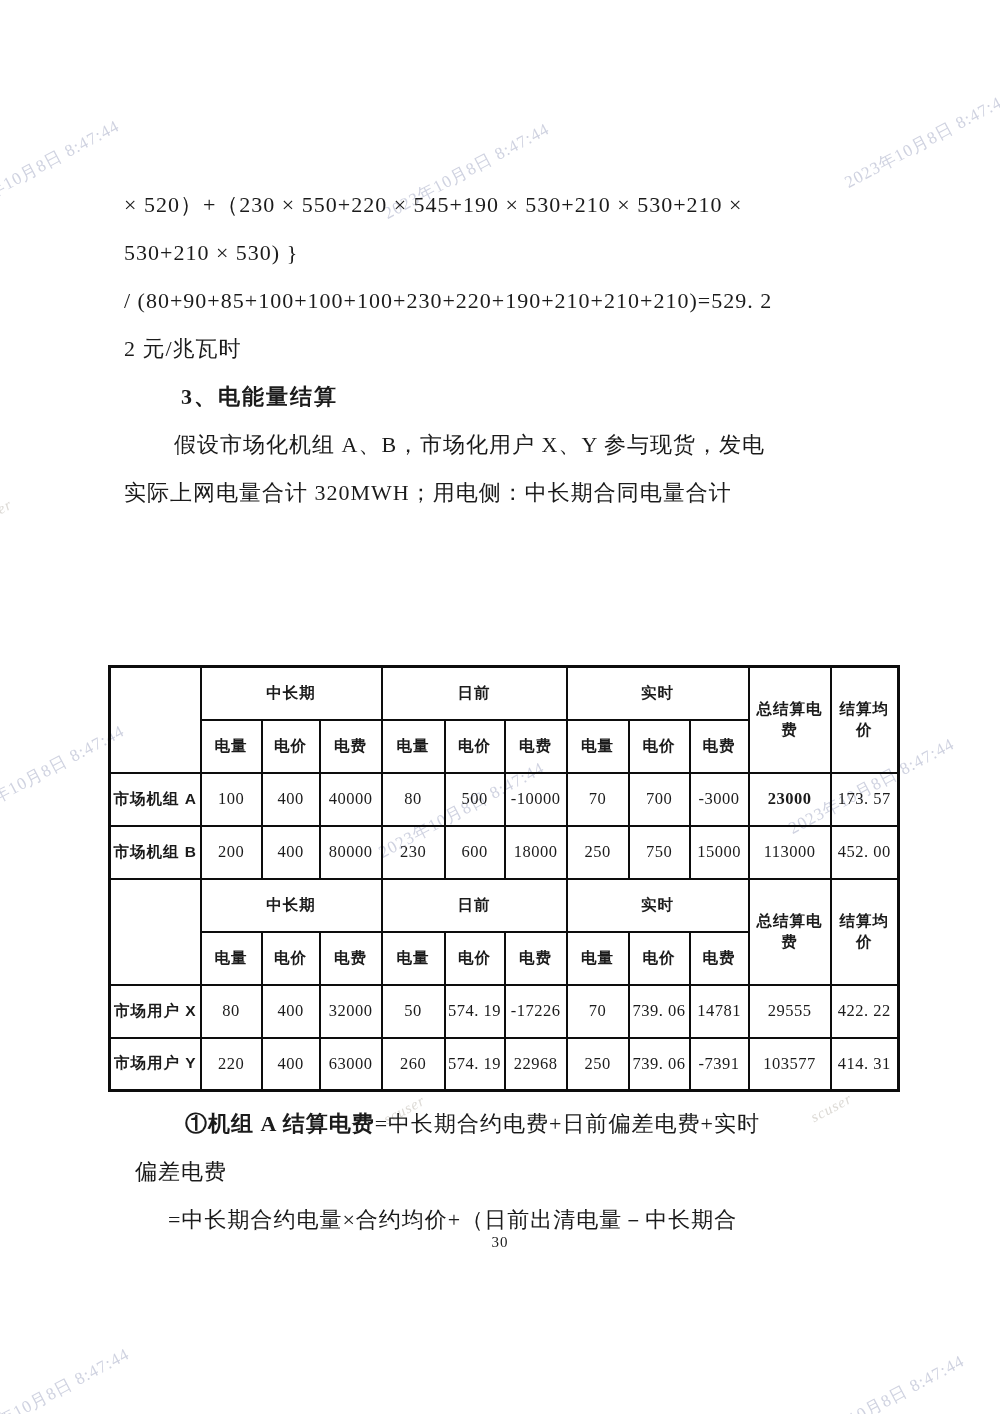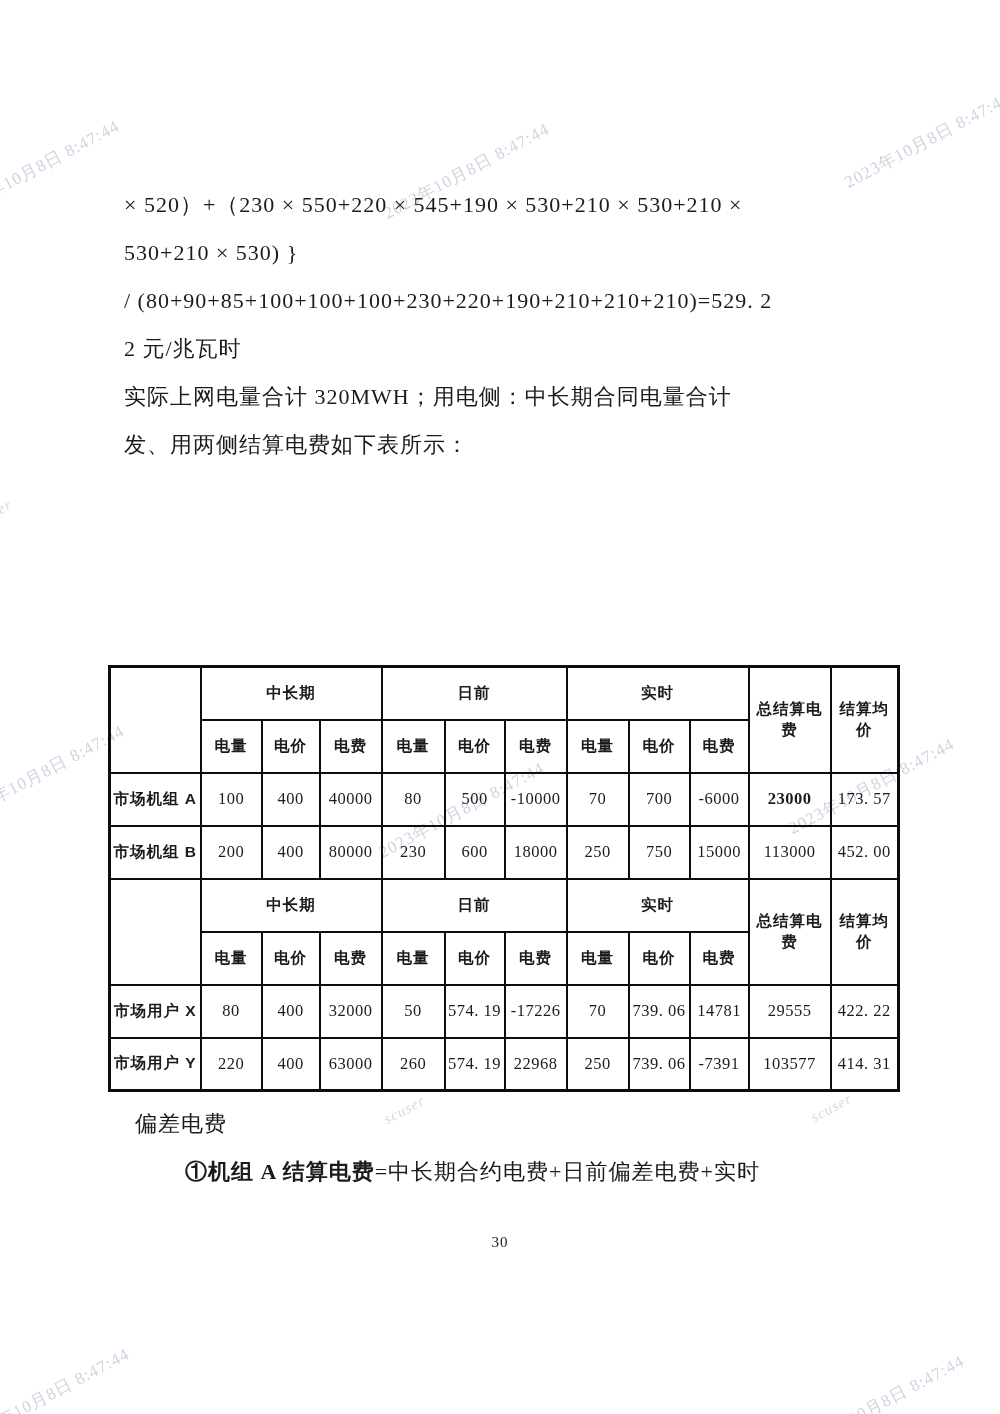--- a/index.html
+++ b/index.html
@@ -51,22 +51,23 @@
 
   <div class="wm-user" style="left:-28px;top:516px;">scuser</div>
   <div class="wm-user" style="left:385px;top:1112px;">scuser</div>
   <div class="wm-user" style="left:812px;top:1110px;">scuser</div>
 
   <div class="textcol">
     <div class="line">× 520）+（230 × 550+220 × 545+190 × 530+210 × 530+210 ×</div>
     <div class="line">530+210 × 530) }</div>
     <div class="line">/ (80+90+85+100+100+100+230+220+190+210+210+210)=529. 2</div>
     <div class="line">2 元/兆瓦时</div>
+    <div class="line heading">3、电能量结算</div>
+    <div class="line indent">假设市场化机组 A、B，市场化用户 X、Y 参与现货，发电</div>
     <div class="line">实际上网电量合计 320MWH；用电侧：中长期合同电量合计</div>
-    <div class="line">发、用两侧结算电费如下表所示：</div>
   </div>
 
   <div class="tblwrap">
     <table class="tbl">
       <colgroup>
         <col style="width:91px">
           <col style="width:61px">
           <col style="width:58px">
           <col style="width:62px">
         <col style="width:63px">
@@ -102,21 +103,21 @@
       <tr>
         <td class="rl">市场机组 A</td>
         <td class="dv">100</td>
         <td class="dv">400</td>
         <td class="dv">40000</td>
         <td class="dv">80</td>
         <td class="dv">500</td>
         <td class="dv">-10000</td>
         <td class="dv">70</td>
         <td class="dv">700</td>
-        <td class="dv">-6000</td>
+        <td class="dv">-3000</td>
         <td class="dv bold">23000</td>
         <td class="dv">173. 57</td>
       </tr>
       <tr>
         <td class="rl">市场机组 B</td>
         <td class="dv">200</td>
         <td class="dv">400</td>
         <td class="dv">80000</td>
         <td class="dv">230</td>
         <td class="dv">600</td>
@@ -173,19 +174,20 @@
         <td class="dv">739. 06</td>
         <td class="dv">-7391</td>
         <td class="dv">103577</td>
         <td class="dv">414. 31</td>
       </tr>
     </tbody>
       </table>
   </div>
 
   <div class="notes">
+    <div class="line indent"><span class="b-cjk">①机组 A 结算电费</span><span>=中长期合约电费+日前偏差电费+实时</span></div>
     <div class="line">偏差电费</div>
-    <div class="line indent"><span class="b-cjk">①机组 A 结算电费</span><span>=中长期合约电费+日前偏差电费+实时</span></div>
+    <div class="line line3">=中长期合约电量×合约均价+（日前出清电量－中长期合</div>
   </div>
 
   <div class="pagenum">30</div>
 
 </div>
 
 </body></html>

